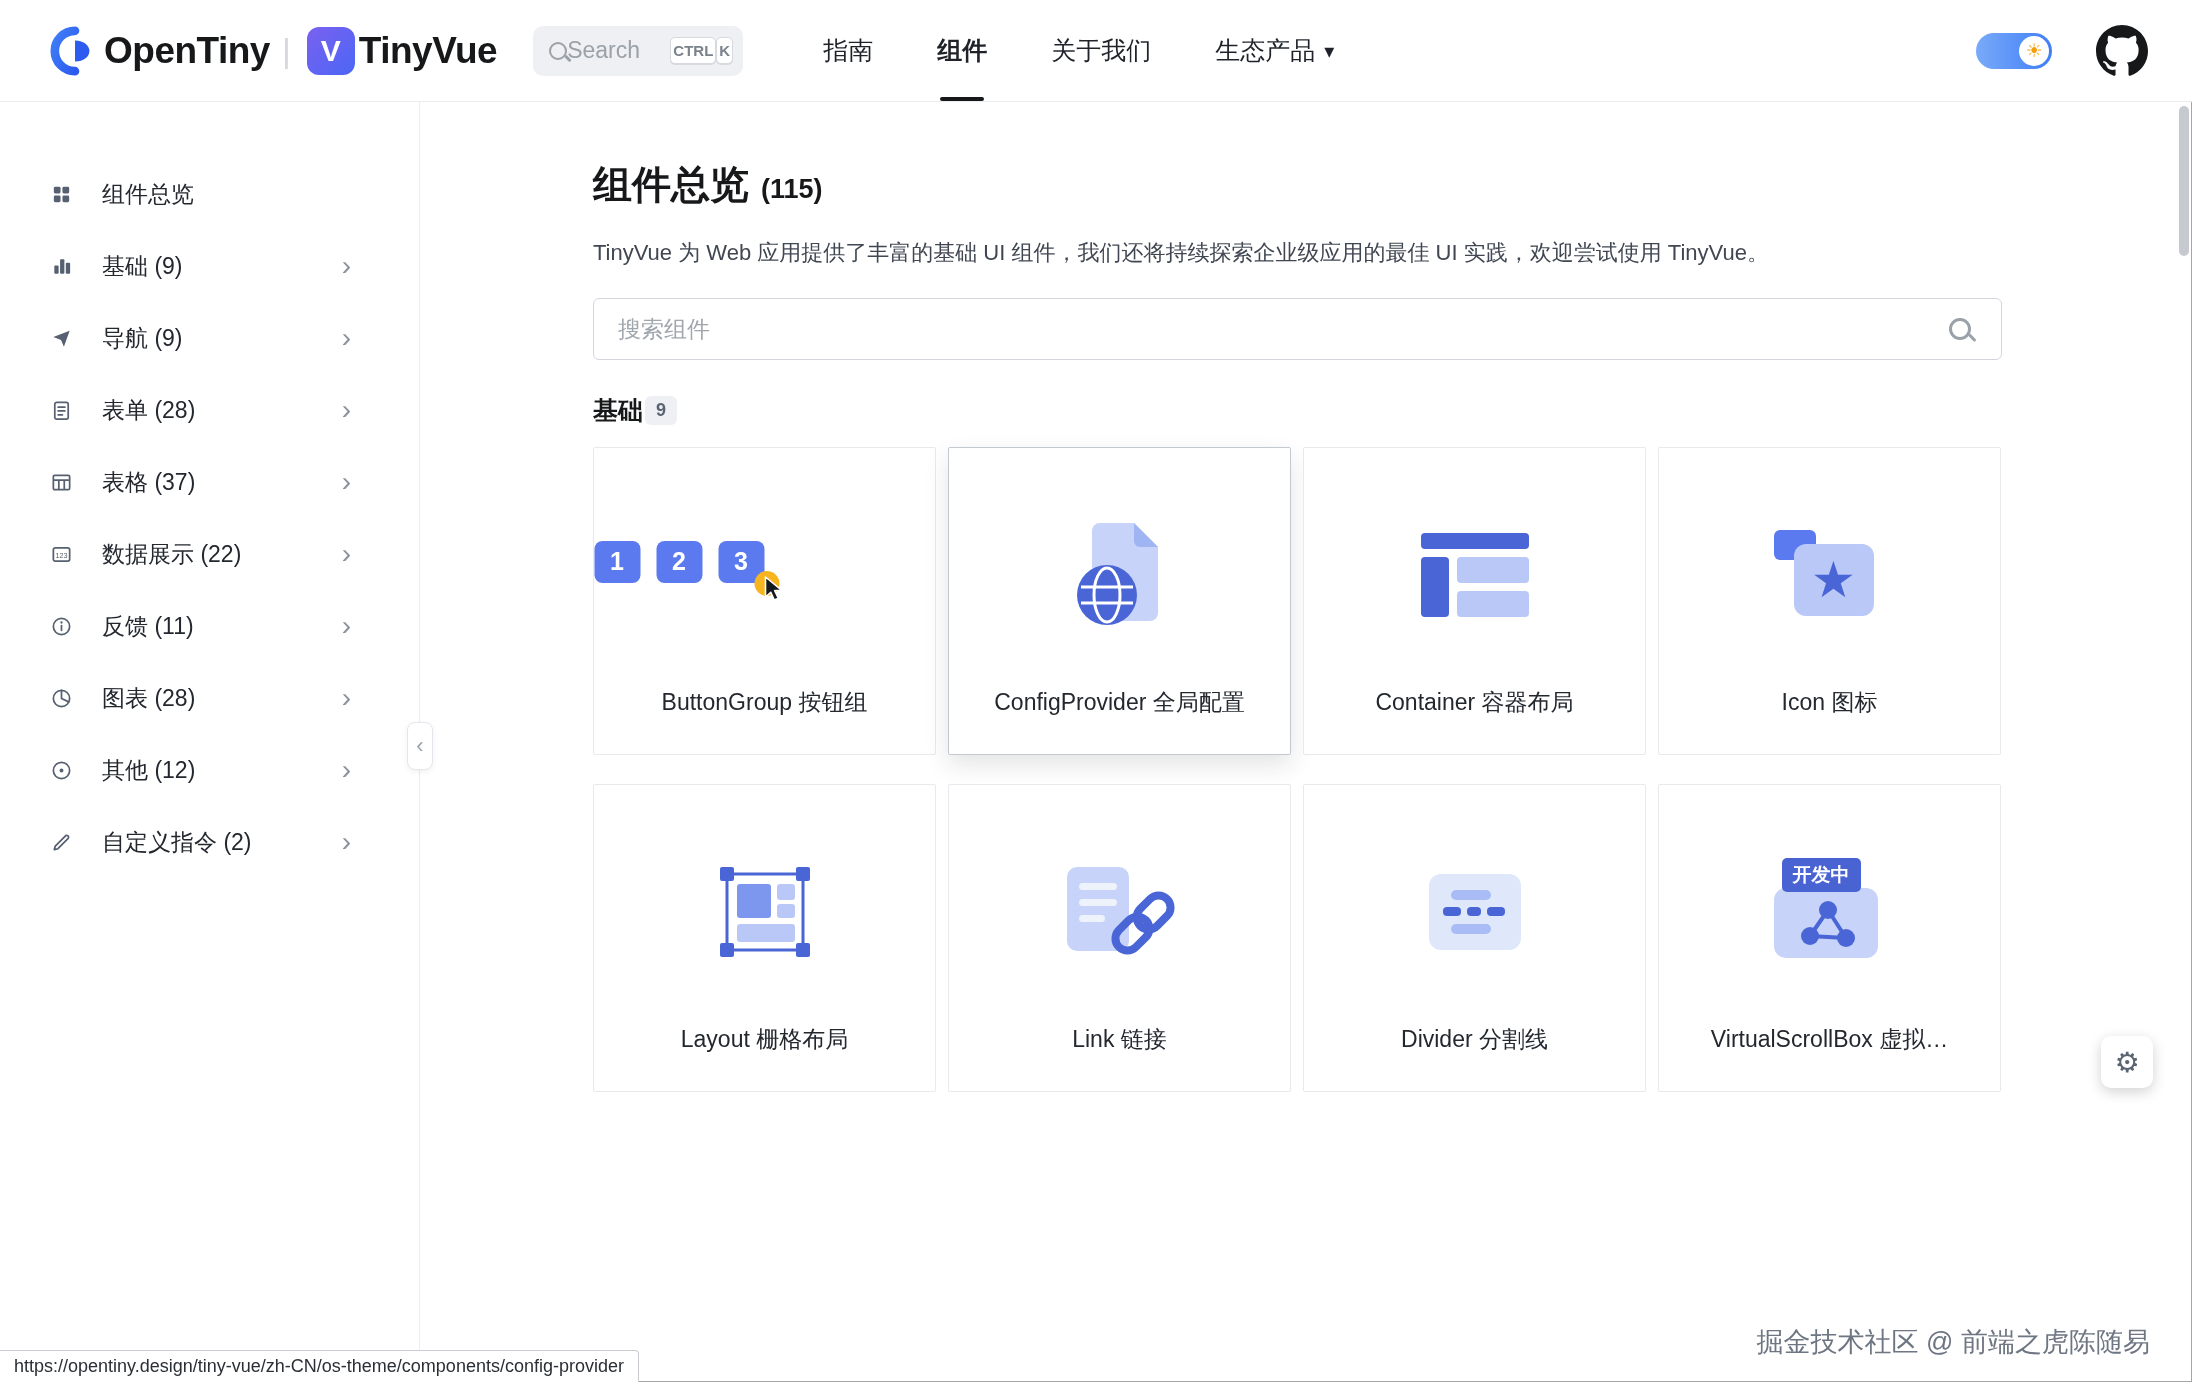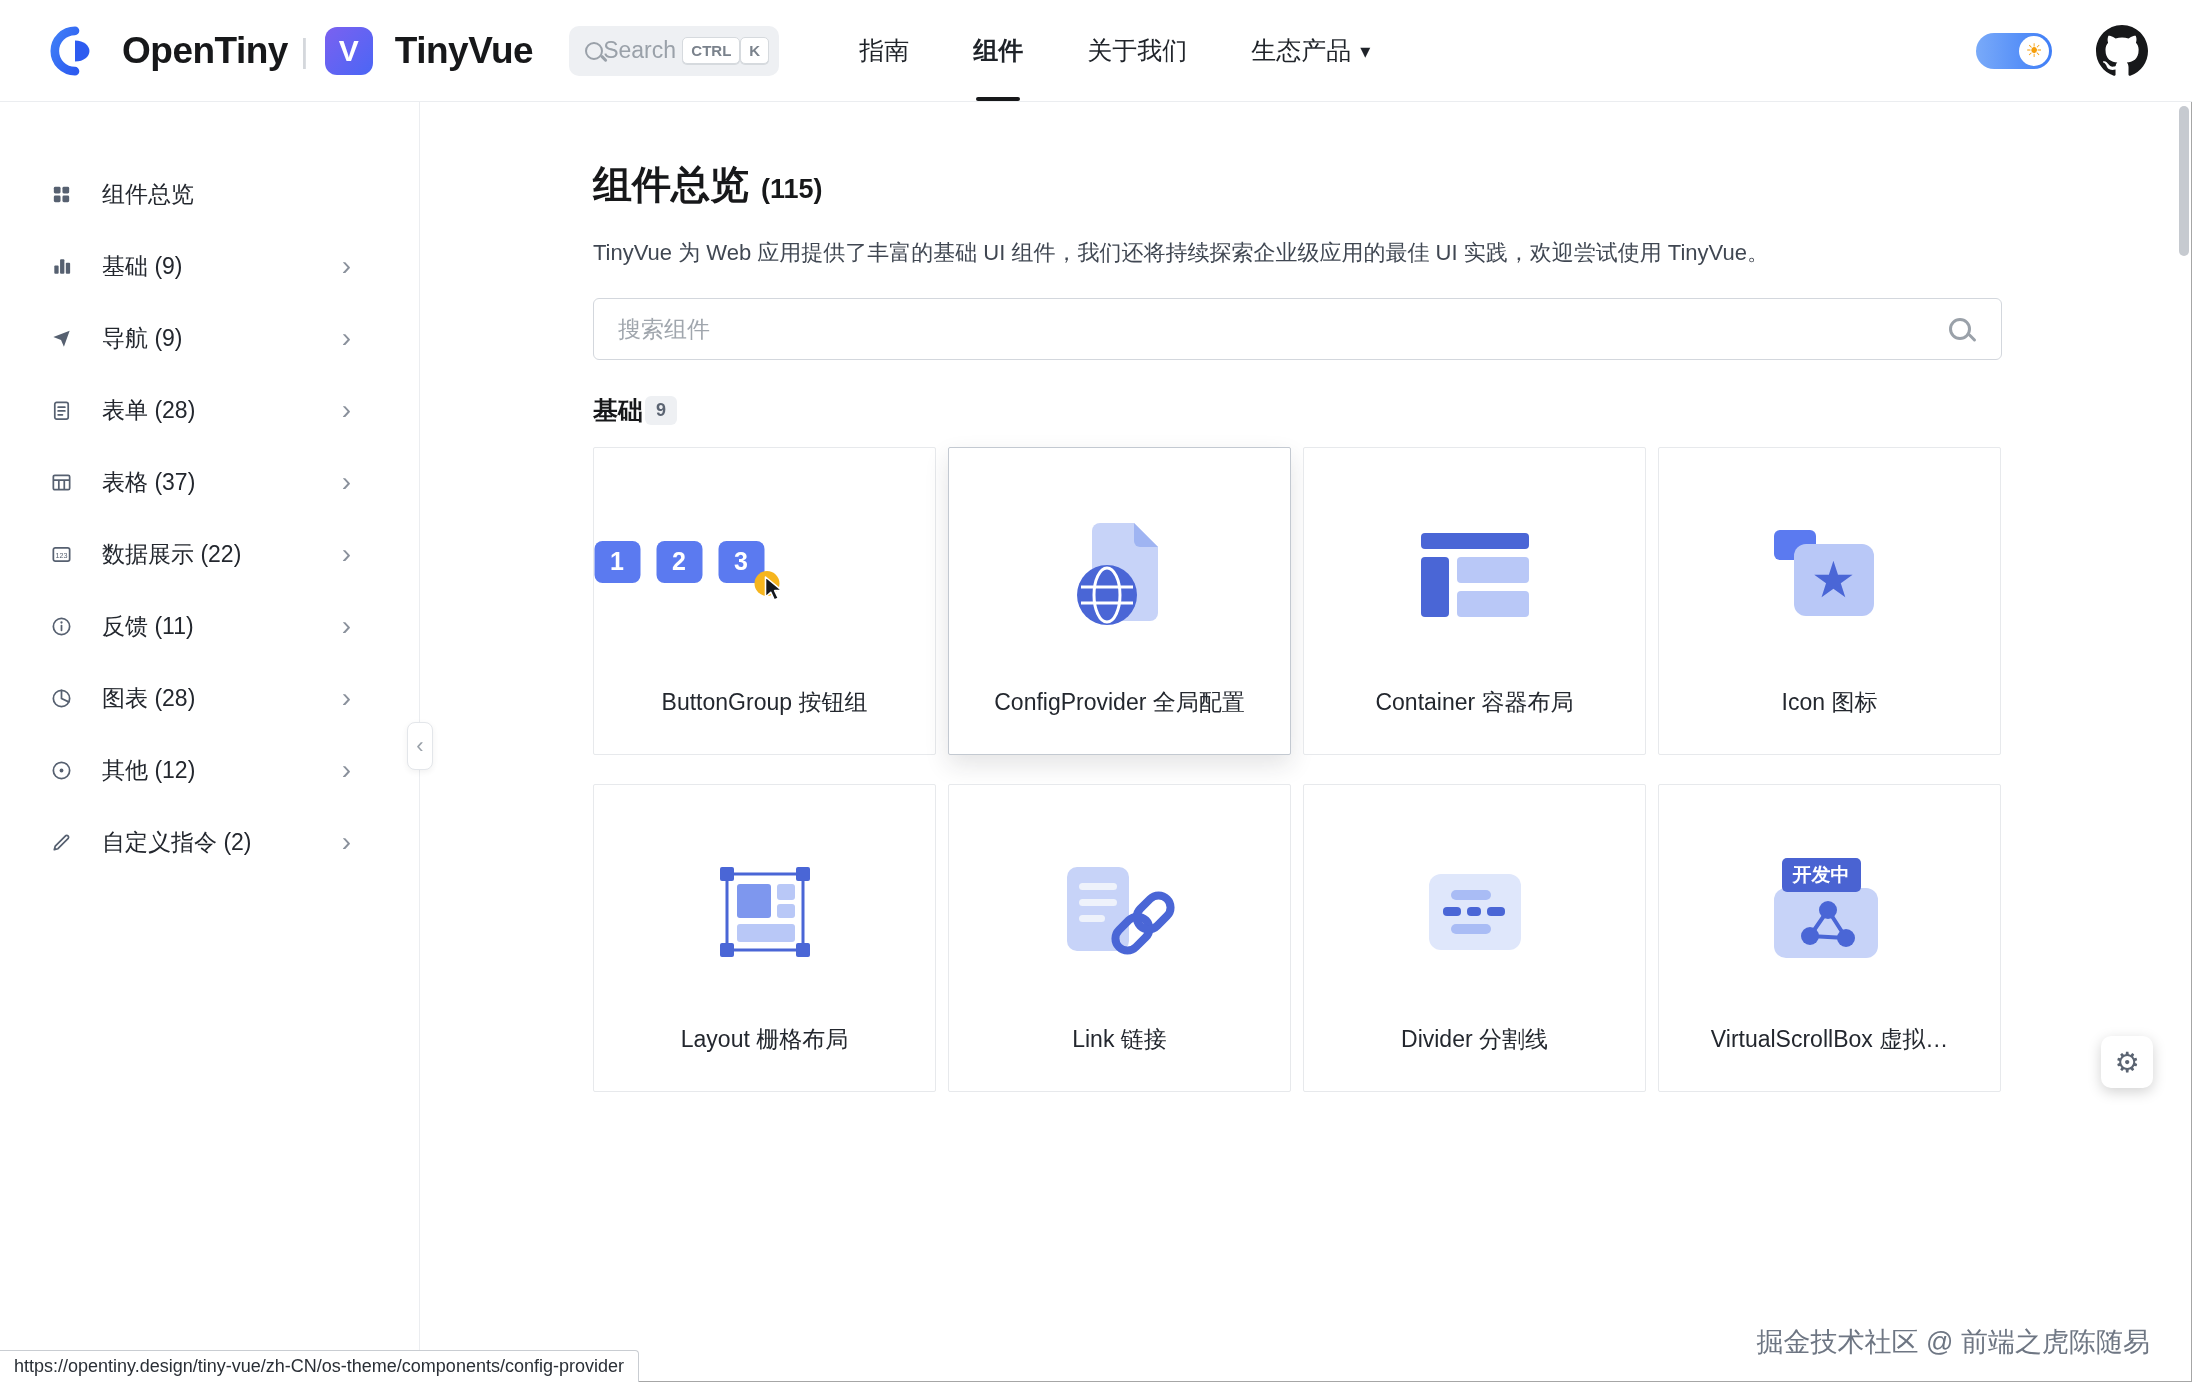--- a/index.html
+++ b/index.html
@@ -2,29 +2,29 @@
 <html><head>
 <meta charset="utf-8">
 <style>
   * { margin:0; padding:0; box-sizing:border-box; }
   html,body { width:2192px; height:1382px; }
   body { font-family:"Liberation Sans","DejaVu Sans",sans-serif; background:#fff; overflow:hidden; }
   .screen { position:relative; width:2192px; height:1382px; background:#fff; overflow:hidden; outline:1px solid #a6a6a6; outline-offset:-1px; }
 
   
   .header { position:absolute; top:0; left:0; right:0; height:102px; background:#fff; border-bottom:1px solid #ebedf0; display:flex; align-items:center; padding:0 44px 0 50px; z-index:20; }
-  .brand { display:flex; align-items:center; gap:22px; cursor:pointer; }
+  .brand { display:flex; align-items:center; gap:4px; cursor:pointer; }
   .brand-name { font-size:37px; font-weight:800; color:#17181a; letter-spacing:-0.5px; }
   .brand-divider { color:#d4d7dc; font-size:34px; margin:0 16px 0 12px; font-weight:300; }
   .tinyvue-logo { width:48px; height:48px; border-radius:12px; background:linear-gradient(135deg,#7b61f0,#4b66f5); color:#fff; display:flex; align-items:center; justify-content:center; font-size:30px; font-weight:800; }
   .search-pill { margin-left:36px; width:210px; height:50px; background:#eef0f3; border-radius:10px; display:flex; align-items:center; padding:0 10px 0 16px; cursor:pointer; }
   .mag { width:18px; height:18px; border:2.5px solid #9aa1a9; border-radius:50%; position:relative; flex:none; }
   .mag::after { content:""; position:absolute; width:8px; height:2.5px; background:#9aa1a9; transform:rotate(45deg); right:-7px; bottom:-2px; border-radius:2px; }
   .search-text { color:#9aa1a9; font-size:23px; flex:1; }
-  .kbd { background:#fff; border:1px solid #d6dade; border-radius:5px; color:#7a828c; font-size:15px; padding:4px 8px; font-weight:700; box-shadow:0 1px 0 #d6dade; }
+  .kbd { background:#fff; border:1px solid #d6dade; border-radius:5px; color:#7a828c; font-size:15px; padding:4px 2px; font-weight:700; box-shadow:0 1px 0 #d6dade; }
   .nav { display:flex; align-items:center; margin-left:48px; height:100%; }
   .nav-item { position:relative; height:100%; display:flex; align-items:center; padding:0 32px; font-size:25px; color:#1f2329; cursor:pointer; white-space:nowrap; }
   .nav-item.active { font-weight:600; }
   .nav-item.active::after { content:""; position:absolute; left:50%; transform:translateX(-50%); bottom:0; width:44px; height:4px; background:#17181a; border-radius:2px; }
   .caret { font-size:20px; margin-left:9px; color:#1f2329; }
   .header-right { margin-left:auto; display:flex; align-items:center; gap:44px; }
   .toggle { width:76px; height:36px; border-radius:18px; background:linear-gradient(90deg,#79aaf9,#3f7ef7); position:relative; cursor:pointer; flex:none; }
   .toggle-knob { position:absolute; right:3px; top:3px; width:30px; height:30px; background:#fff; border-radius:50%; display:flex; align-items:center; justify-content:center; color:#f59e0b; font-size:19px; }
   .github { width:52px; height:52px; cursor:pointer; display:flex; }
 

